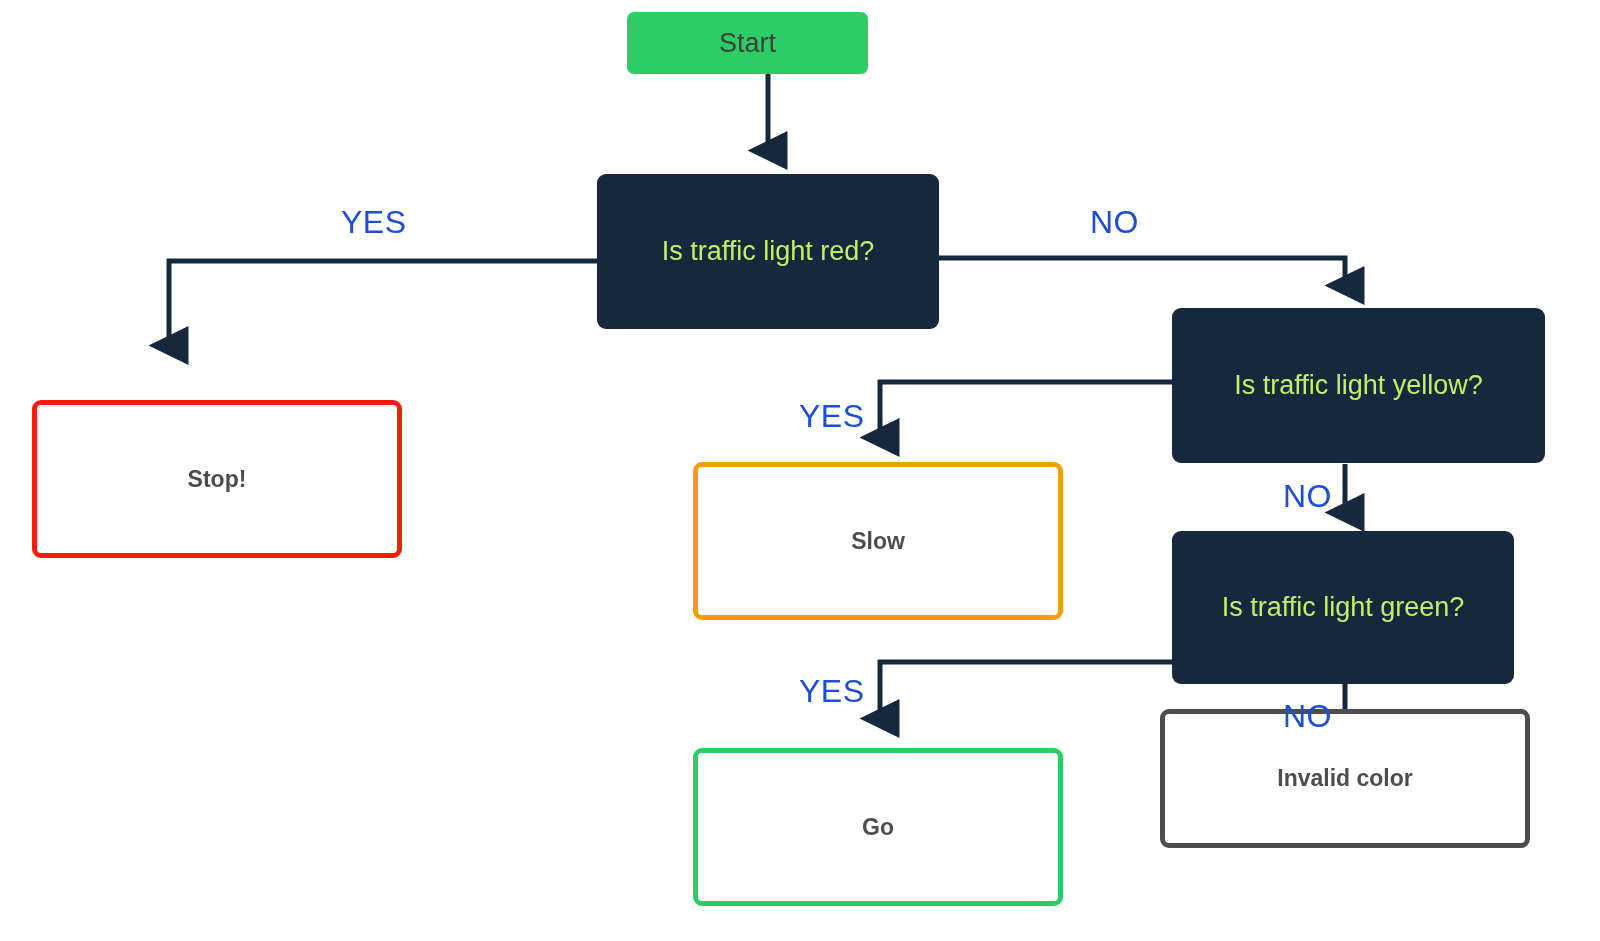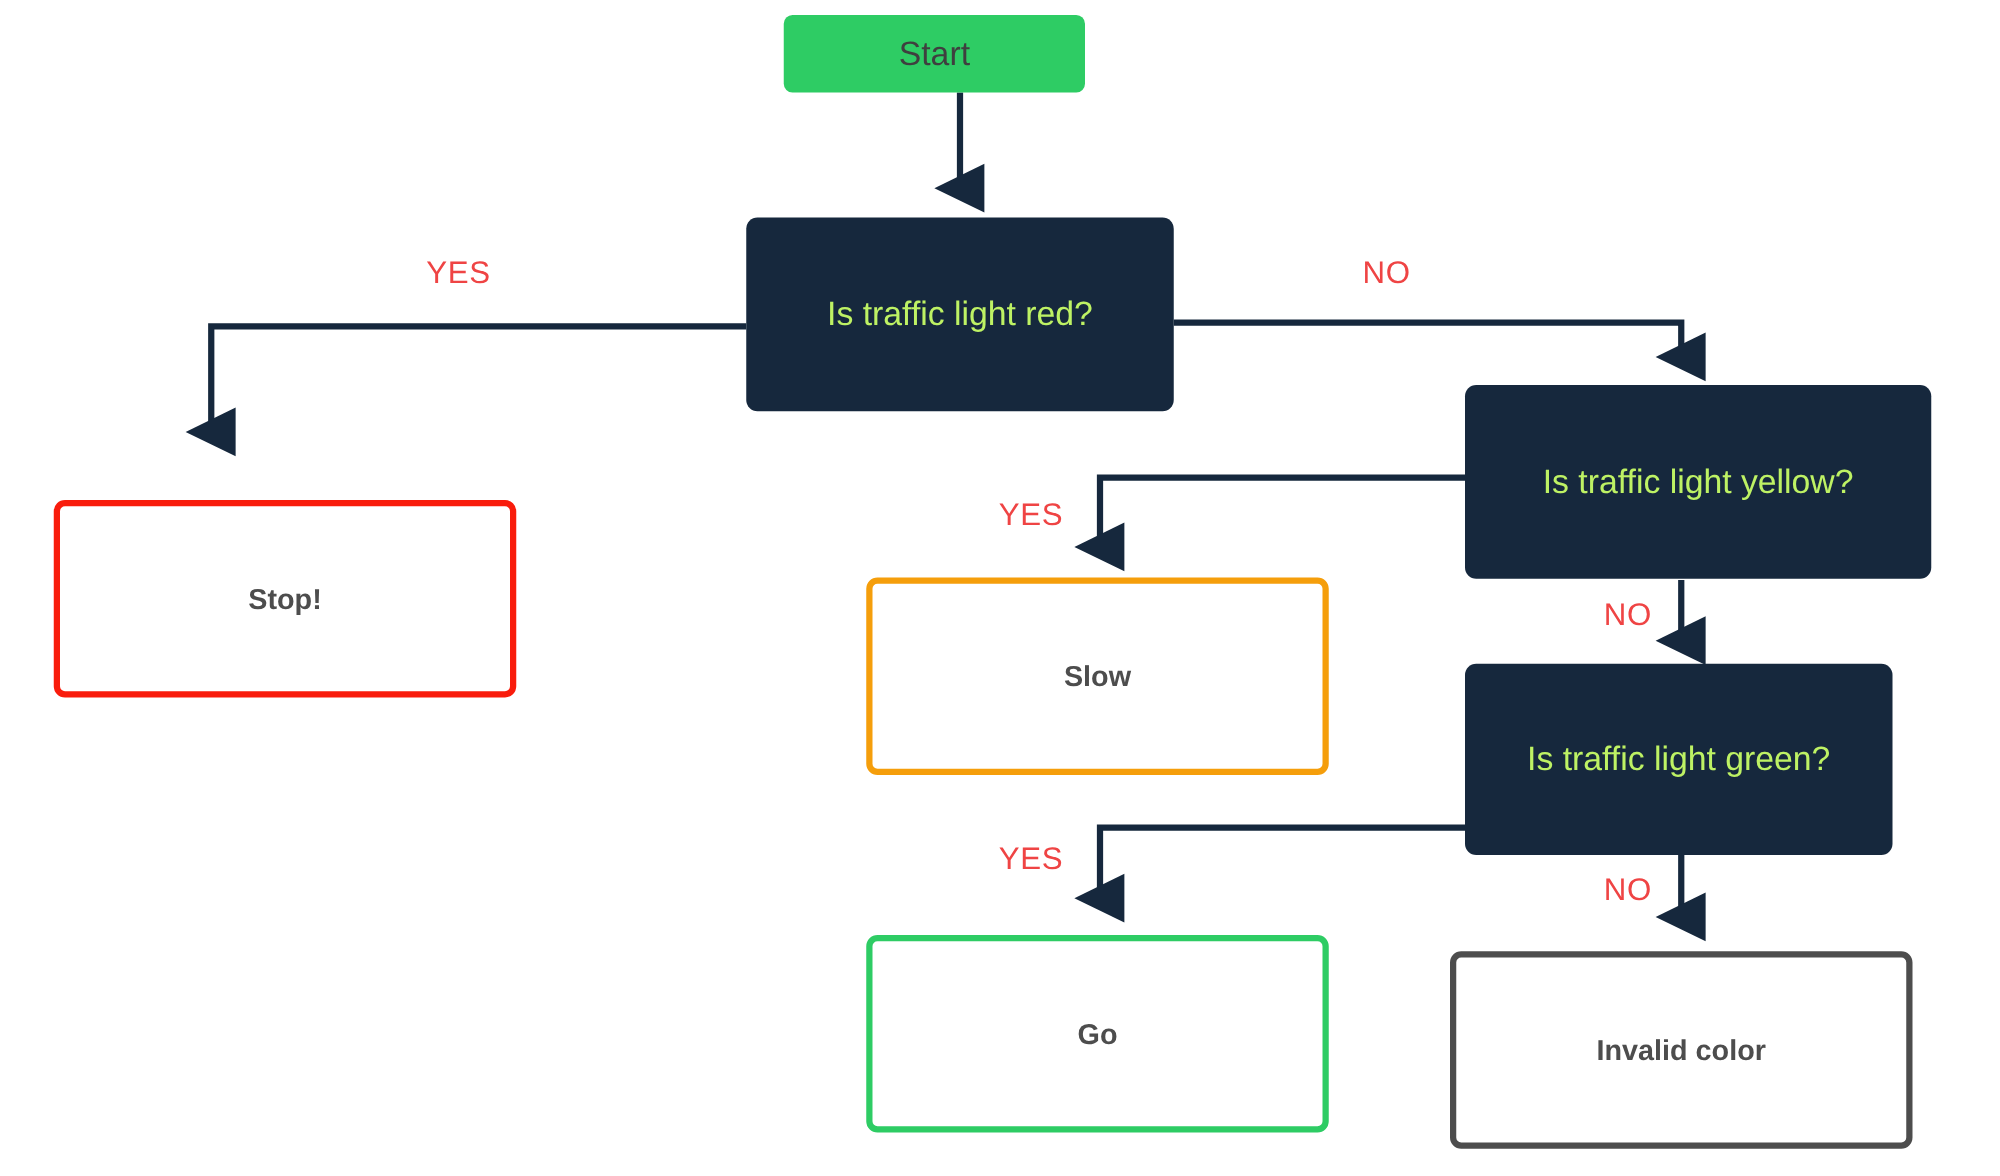--- a/index.html
+++ b/index.html
@@ -54,22 +54,22 @@
     border-style: solid;
     border-width: 5px;
   }
   .node-outline.stop   { border-color: #F91C0C; }
   .node-outline.slow   { border-color: #F59E0B; }
   .node-outline.go     { border-color: #2ECC64; }
   .node-outline.invalid{ border-color: #4D4D4D; }
 
   .edge-label {
     position: absolute;
-    color: #ef4444;
-    font-size: 25px;
+    color: #1d4ed8;
+    font-size: 32px;
     font-weight: 400;
     letter-spacing: 0.5px;
     white-space: nowrap;
   }
 </style>
 </head>
 <body>
 
 <div id="canvas">
 
@@ -96,41 +96,41 @@
   </svg>
 
   <div class="node node-terminal-start" style="left:627px; top:12px; width:241px; height:62px;">
     <span>Start</span>
   </div>
 
   <div class="node node-decision" style="left:597px; top:174px; width:342px; height:155px;">
     <span>Is traffic light red?</span>
   </div>
 
-  <div class="node node-outline stop" style="left:43px; top:400px; width:370px; height:158px;">
+  <div class="node node-outline stop" style="left:32px; top:400px; width:370px; height:158px;">
     <span>Stop!</span>
   </div>
 
   <div class="node node-decision" style="left:1172px; top:308px; width:373px; height:155px;">
     <span>Is traffic light yellow?</span>
   </div>
 
   <div class="node node-outline slow" style="left:693px; top:462px; width:370px; height:158px;">
     <span>Slow</span>
   </div>
 
   <div class="node node-decision" style="left:1172px; top:531px; width:342px; height:153px;">
     <span>Is traffic light green?</span>
   </div>
 
   <div class="node node-outline go" style="left:693px; top:748px; width:370px; height:158px;">
     <span>Go</span>
   </div>
 
-  <div class="node node-outline invalid" style="left:1160px; top:761px; width:370px; height:158px;">
+  <div class="node node-outline invalid" style="left:1160px; top:709px; width:370px; height:139px;">
     <span>Invalid color</span>
   </div>
 
   <div class="edge-label" style="left:341px; top:204px;">YES</div>
 
   <div class="edge-label" style="left:1090px; top:204px;">NO</div>
 
   <div class="edge-label" style="left:799px; top:398px;">YES</div>
 
   <div class="edge-label" style="left:1283px; top:478px;">NO</div>

